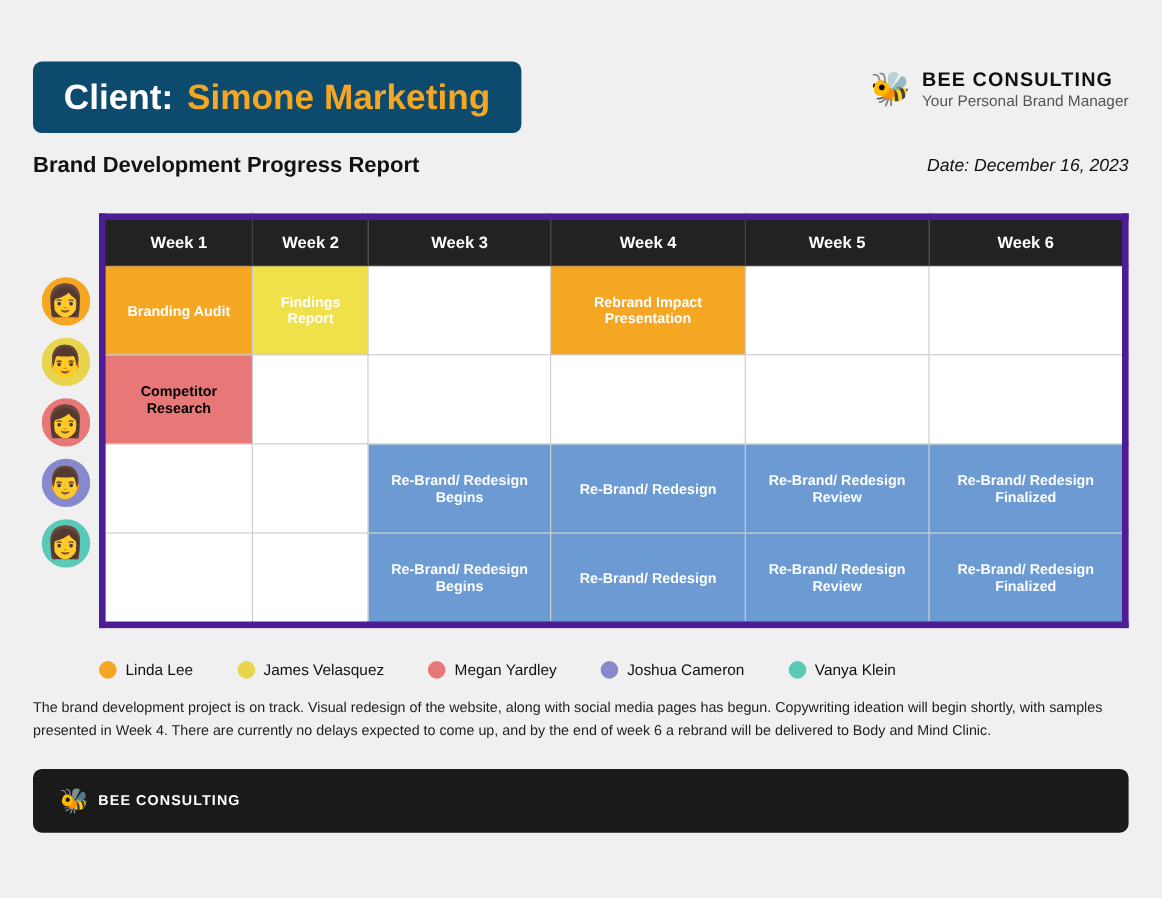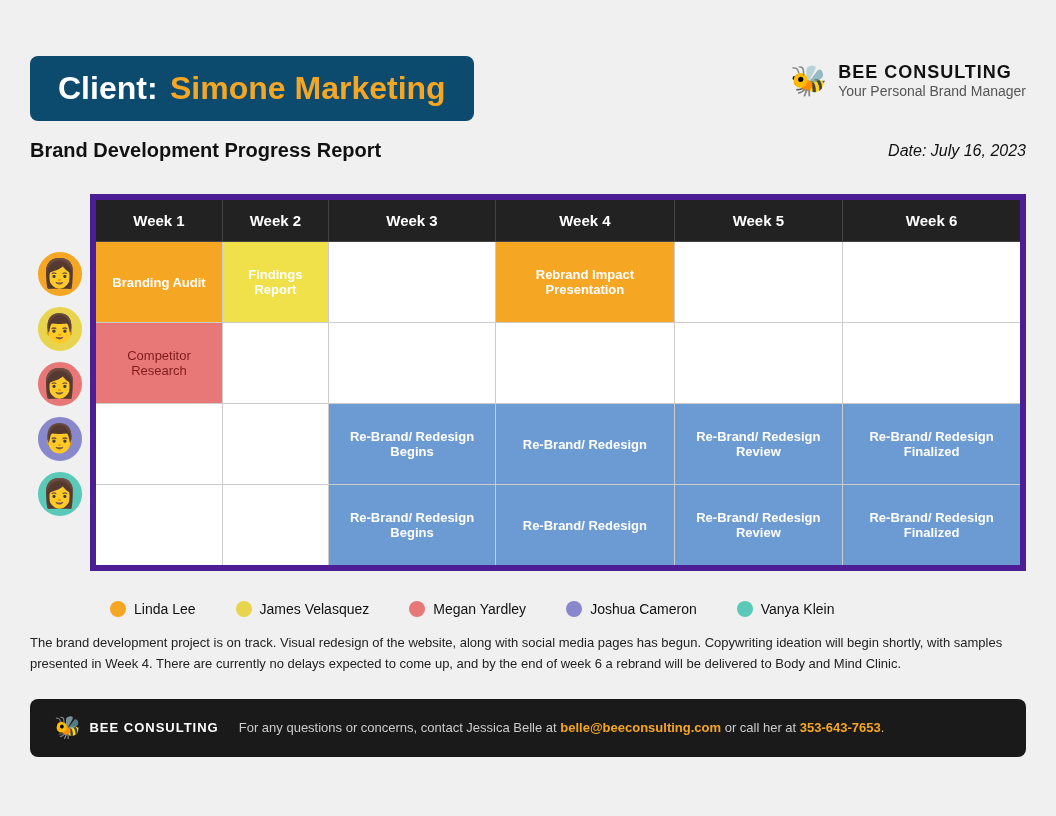--- a/index.html
+++ b/index.html
@@ -134,27 +134,27 @@
       text-align: center;
       font-size: 13px;
       padding: 25px 6px;
       vertical-align: middle;
       background: #fff;
       min-height: 55px;
       height: 55px;
     }
     .cell-orange { background: #f5a623 !important; color: #fff; font-weight: 600; }
     .cell-yellow { background: #f0e04a !important; color: #fff; font-weight: 600; }
-    .cell-pink   { background: #e87878 !important; color: #7f1d1d; font-weight: 400; }
+    .cell-pink   { background: #e87878 !important; color: #000000; font-weight: 700; }
     .cell-blue   { background: #6b9bd2 !important; color: #fff; font-weight: 600; }
     
     .legend {
       display: flex;
       gap: 40px;
-      margin-left: 80px;
+      margin-left: 60px;
       margin-bottom: 16px;
       align-items: center;
       flex-wrap: wrap;
     }
     .legend-item {
       display: flex;
       align-items: center;
       gap: 8px;
       font-size: 14px;
       color: #111;
@@ -230,21 +230,21 @@
         <div class="company-name">BEE CONSULTING</div>
         <div class="tagline">Your Personal Brand Manager</div>
       </div>
     </div>
   </div>
 
   <div class="subtitle-row">
     <div class="report-title">Brand Development Progress Report</div>
     <div class="report-date">
       <span>Date:</span>
-      <span>July 16, 2023</span>
+      <span>December 16, 2023</span>
     </div>
   </div>
 
   <div class="table-wrapper">
     <div class="avatars-col">
       <div class="avatar-cell">
         <div class="avatar orange">
           <span class="face">👩</span>
         </div>
       </div>
@@ -346,18 +346,15 @@
     </div>
   </div>
 
   <p class="description">The brand development project is on track. Visual redesign of the website, along with social media pages has begun. Copywriting ideation will begin shortly, with samples presented in Week 4. There are currently no delays expected to come up, and by the end of week 6 a rebrand will be delivered to Body and Mind Clinic.</p>
 
   <div class="footer">
     <div class="footer-logo">
       <span class="bee">🐝</span>
       <span class="co-name">BEE CONSULTING</span>
     </div>
-    <div class="footer-text">
-      <span>For any questions or concerns, contact Jessica Belle at </span><a class="email" href="#">belle@beeconsulting.com</a><span> or call her at </span><a class="phone" href="#">353-643-7653</a><span>.</span>
-    </div>
   </div>
 
 </div>
 
 </body></html>

